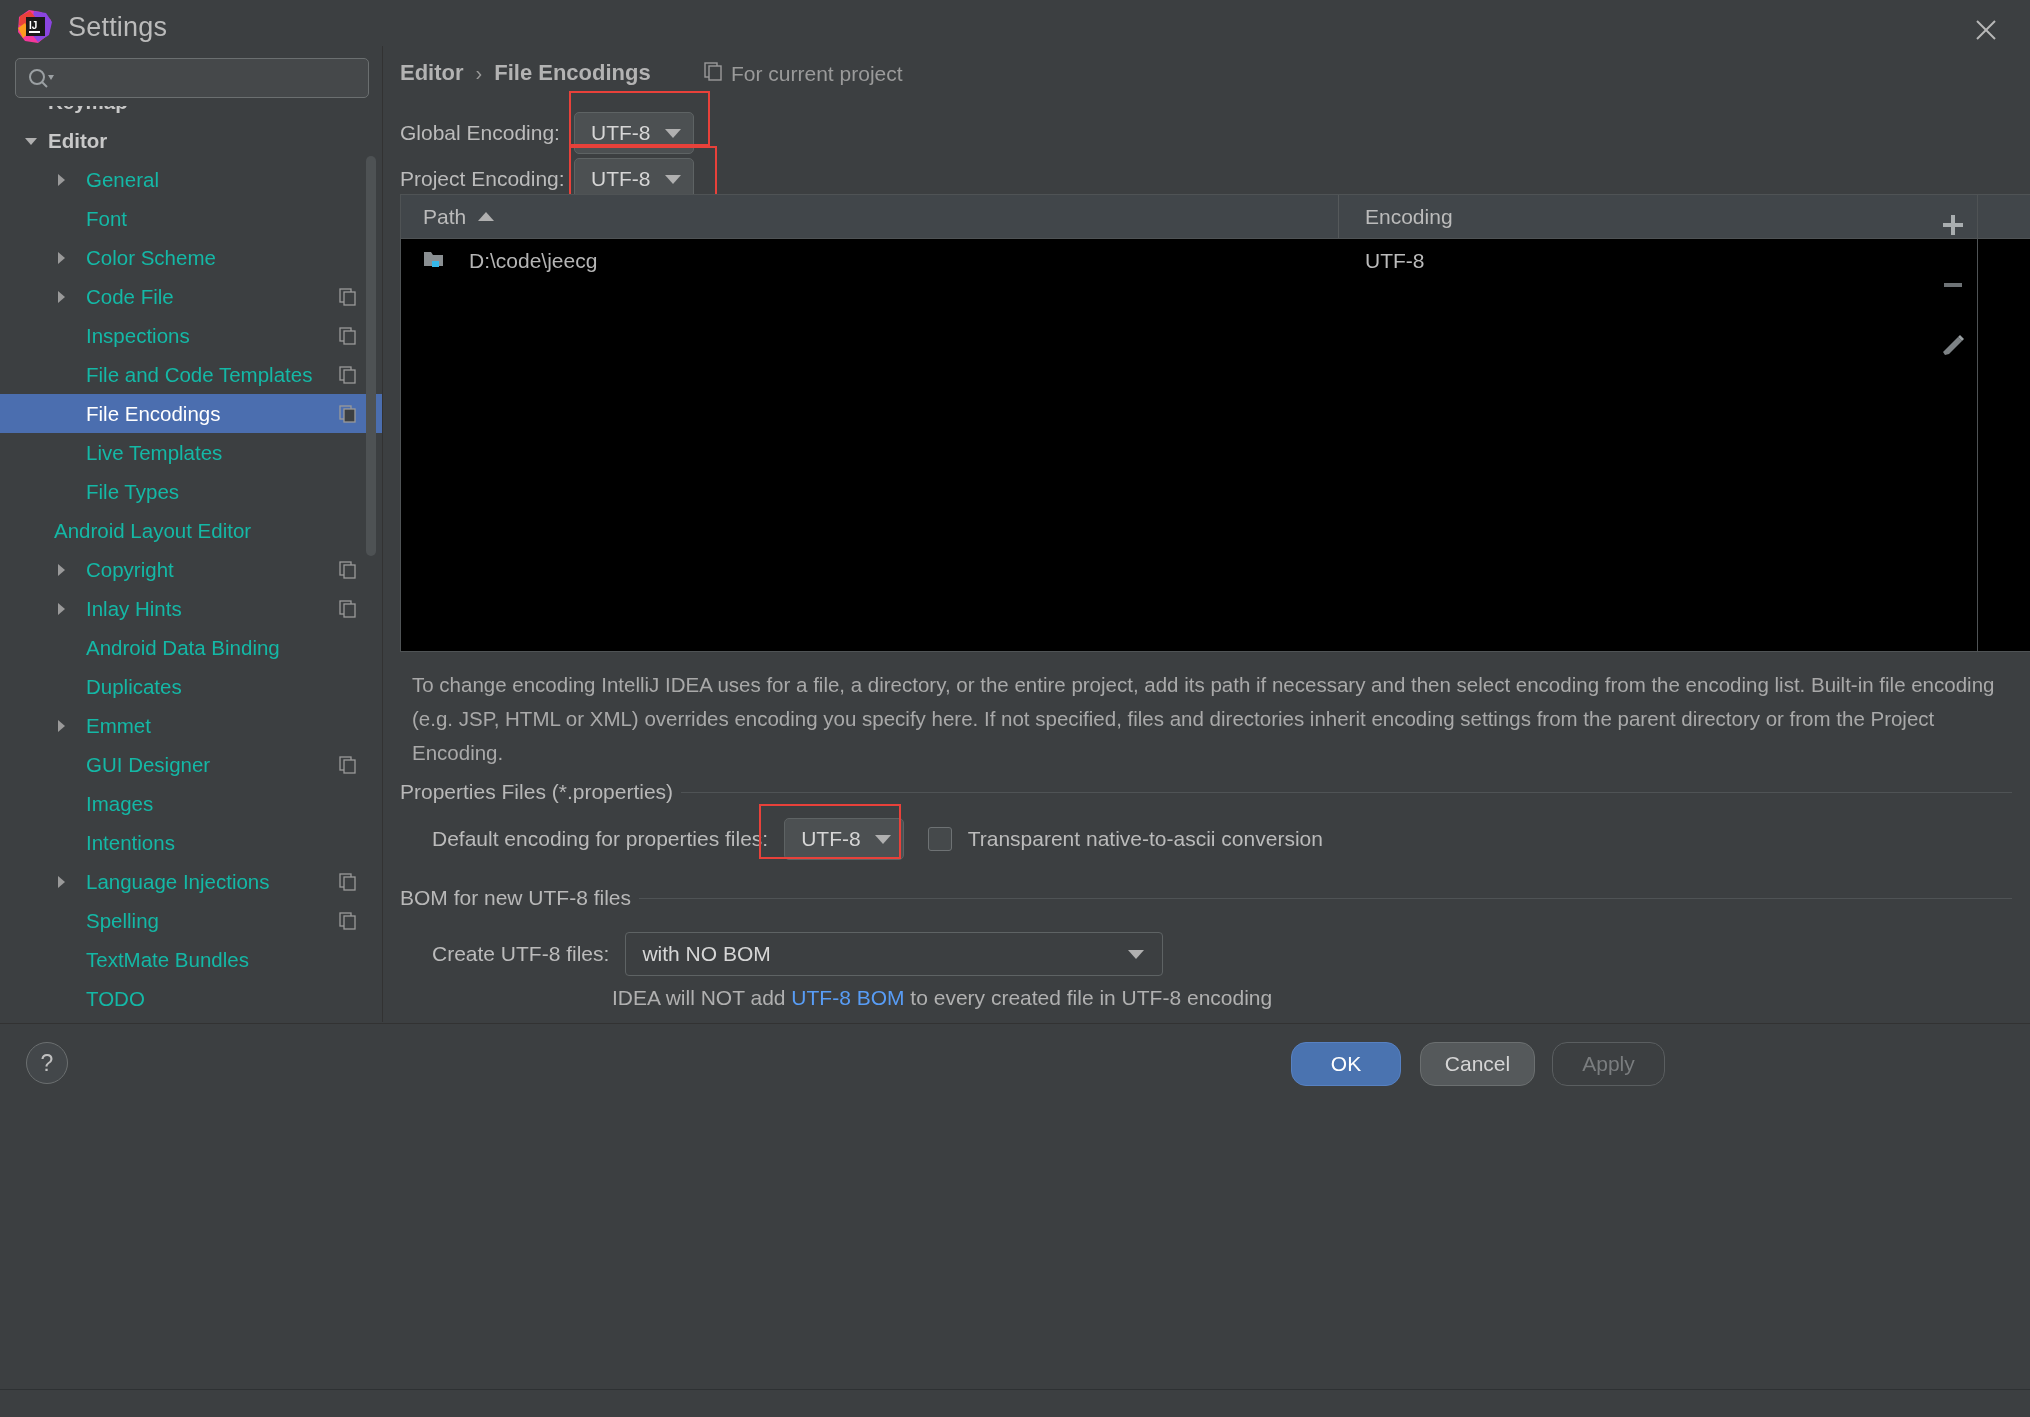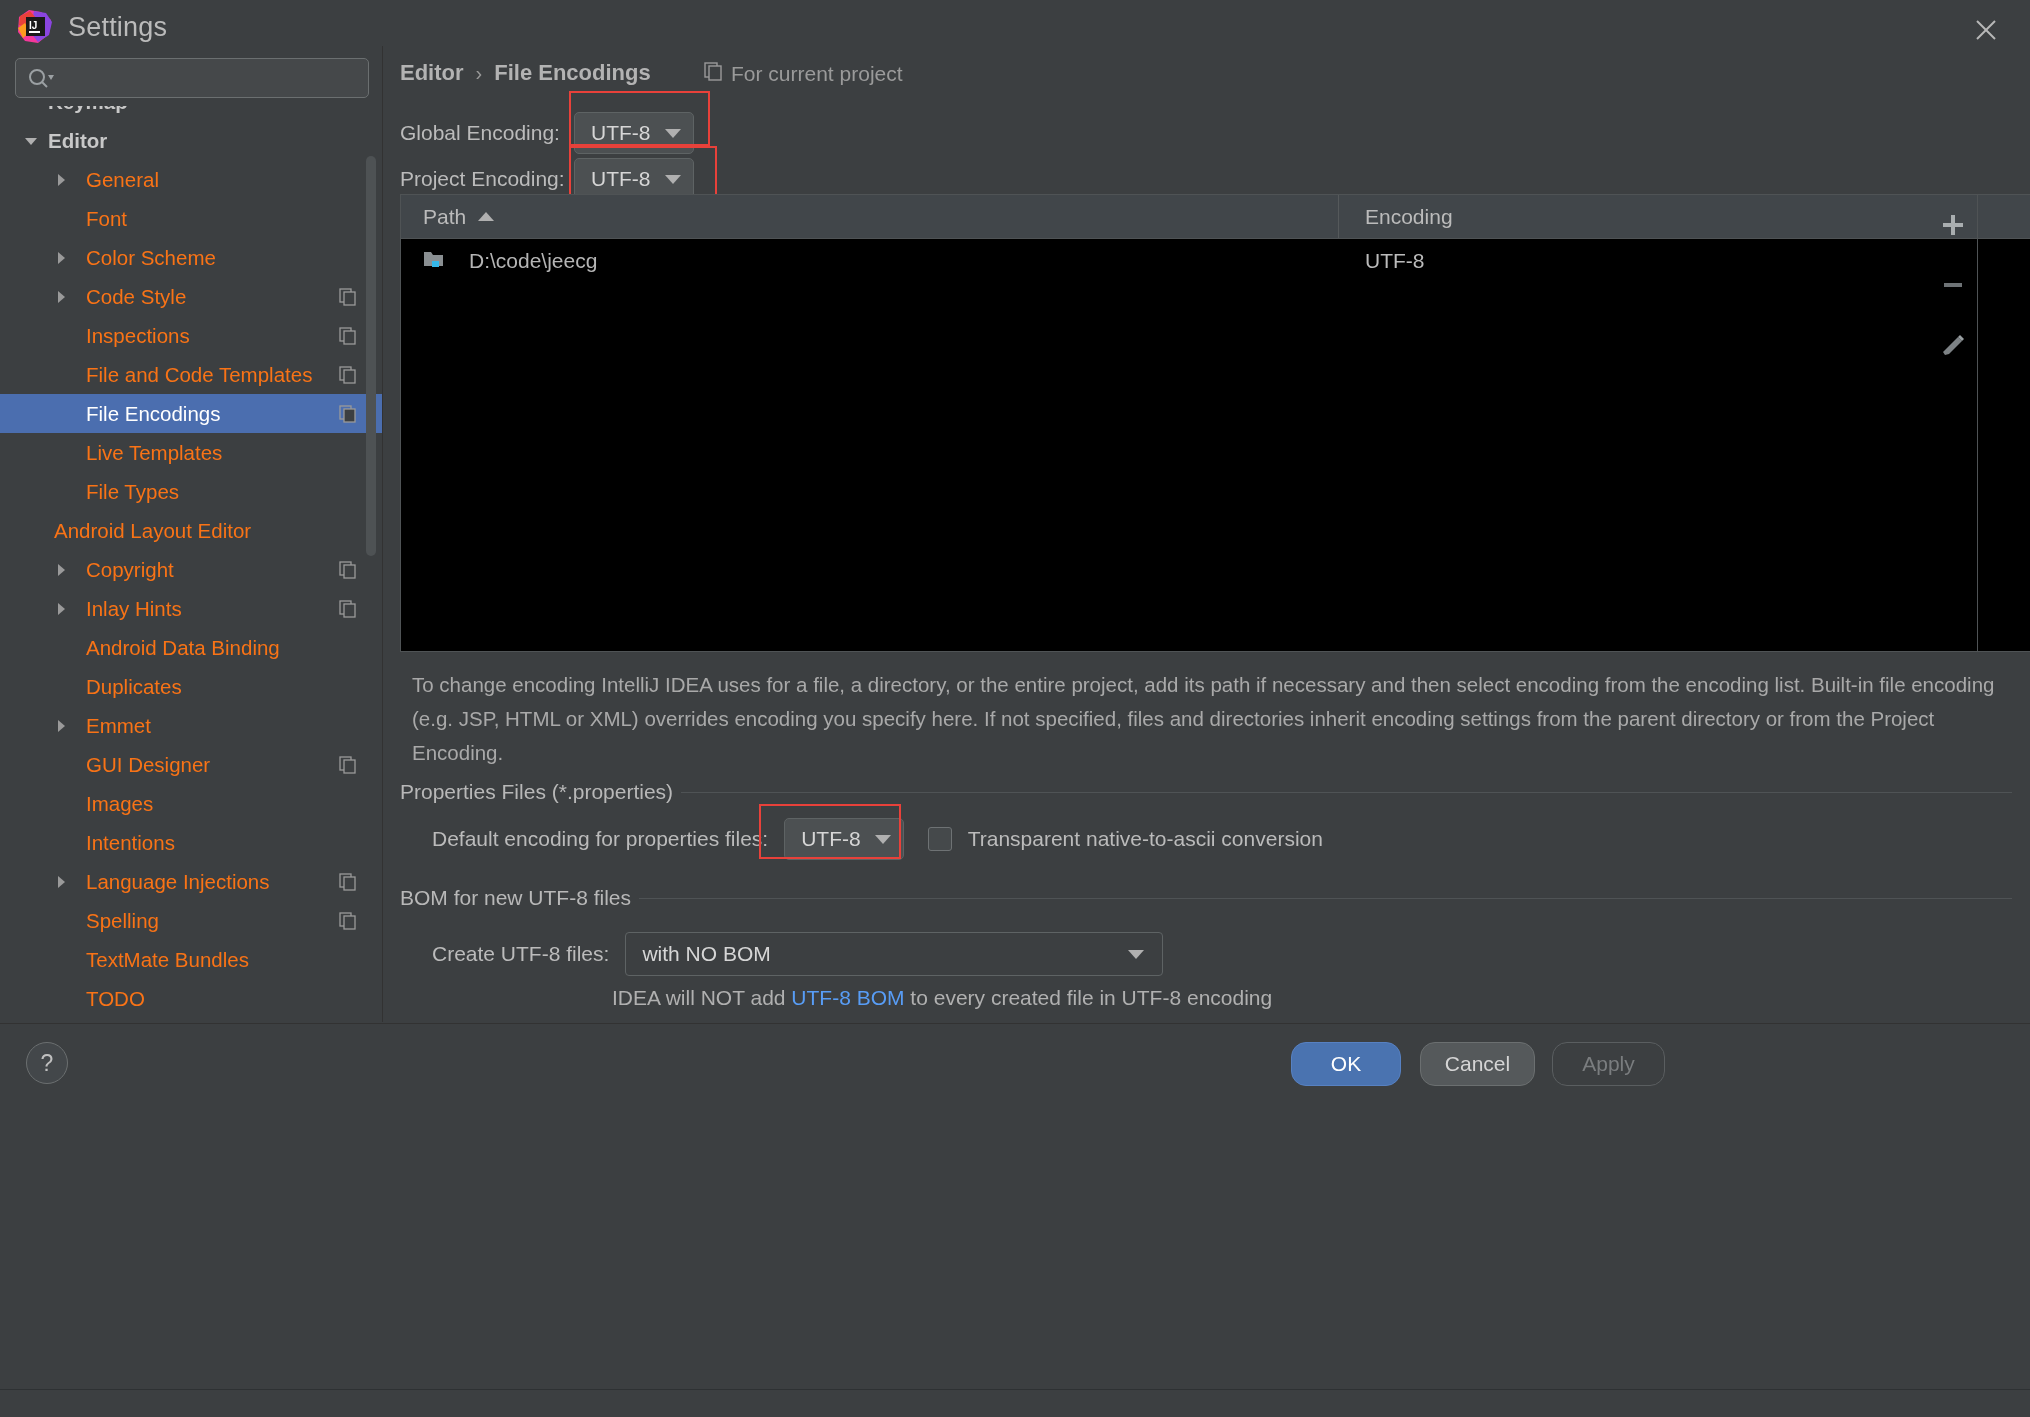--- a/index.html
+++ b/index.html
@@ -72,21 +72,21 @@
     position: relative; height: 39px;
     display: flex; align-items: center;
     cursor: default;
   }
   .tree-row.selected { background: #4b6eaf; }
   .tree-arrow {
     position: absolute; width: 22px; height: 39px;
     display: flex; align-items: center; justify-content: center;
   }
   .tree-label {
-    font-size: 20.5px; color: #f97316; white-space: nowrap;
+    font-size: 20.5px; color: #14b8a6; white-space: nowrap;
   }
   .tree-row.bold .tree-label { font-weight: bold; color: #c8c8c8; }
   .tree-row.selected .tree-label { color: #ffffff; }
   .copy-icon {
     position: absolute; right: 26px; top: 11px;
     width: 18px; height: 18px;
   }
   .sb-track {
     position: absolute; right: 3px; top: 68px; width: 10px; height: 900px;
     background: transparent;
@@ -296,21 +296,21 @@
               </svg>
             </span>
             <span class="tree-label" style="margin-left: 86px;">Color Scheme</span>
           </div>
           <div class="tree-row">
             <span class="tree-arrow" style="left: 50px;">
               <svg width="16" height="16" viewBox="0 0 16 16">
                 <polygon points="5,2 5,14 12,8" fill="#9a9a9a"></polygon>
               </svg>
             </span>
-            <span class="tree-label" style="margin-left: 86px;">Code Style</span>
+            <span class="tree-label" style="margin-left: 86px;">Code File</span>
             <span class="copy-icon"><svg width="18" height="18" viewBox="0 0 18 18">
                 <rect x="1" y="1" width="11" height="13" fill="none" stroke="#9a9a9a" stroke-width="1.3"></rect>
                 <rect x="5" y="4" width="11" height="13" fill="#3c3f41" stroke="#9a9a9a" stroke-width="1.3"></rect>
               </svg></span>
           </div>
           <div class="tree-row">
             <span class="tree-label" style="margin-left: 86px;">Inspections</span>
             <span class="copy-icon"><svg width="18" height="18" viewBox="0 0 18 18">
                 <rect x="1" y="1" width="11" height="13" fill="none" stroke="#9a9a9a" stroke-width="1.3"></rect>
                 <rect x="5" y="4" width="11" height="13" fill="#3c3f41" stroke="#9a9a9a" stroke-width="1.3"></rect>

